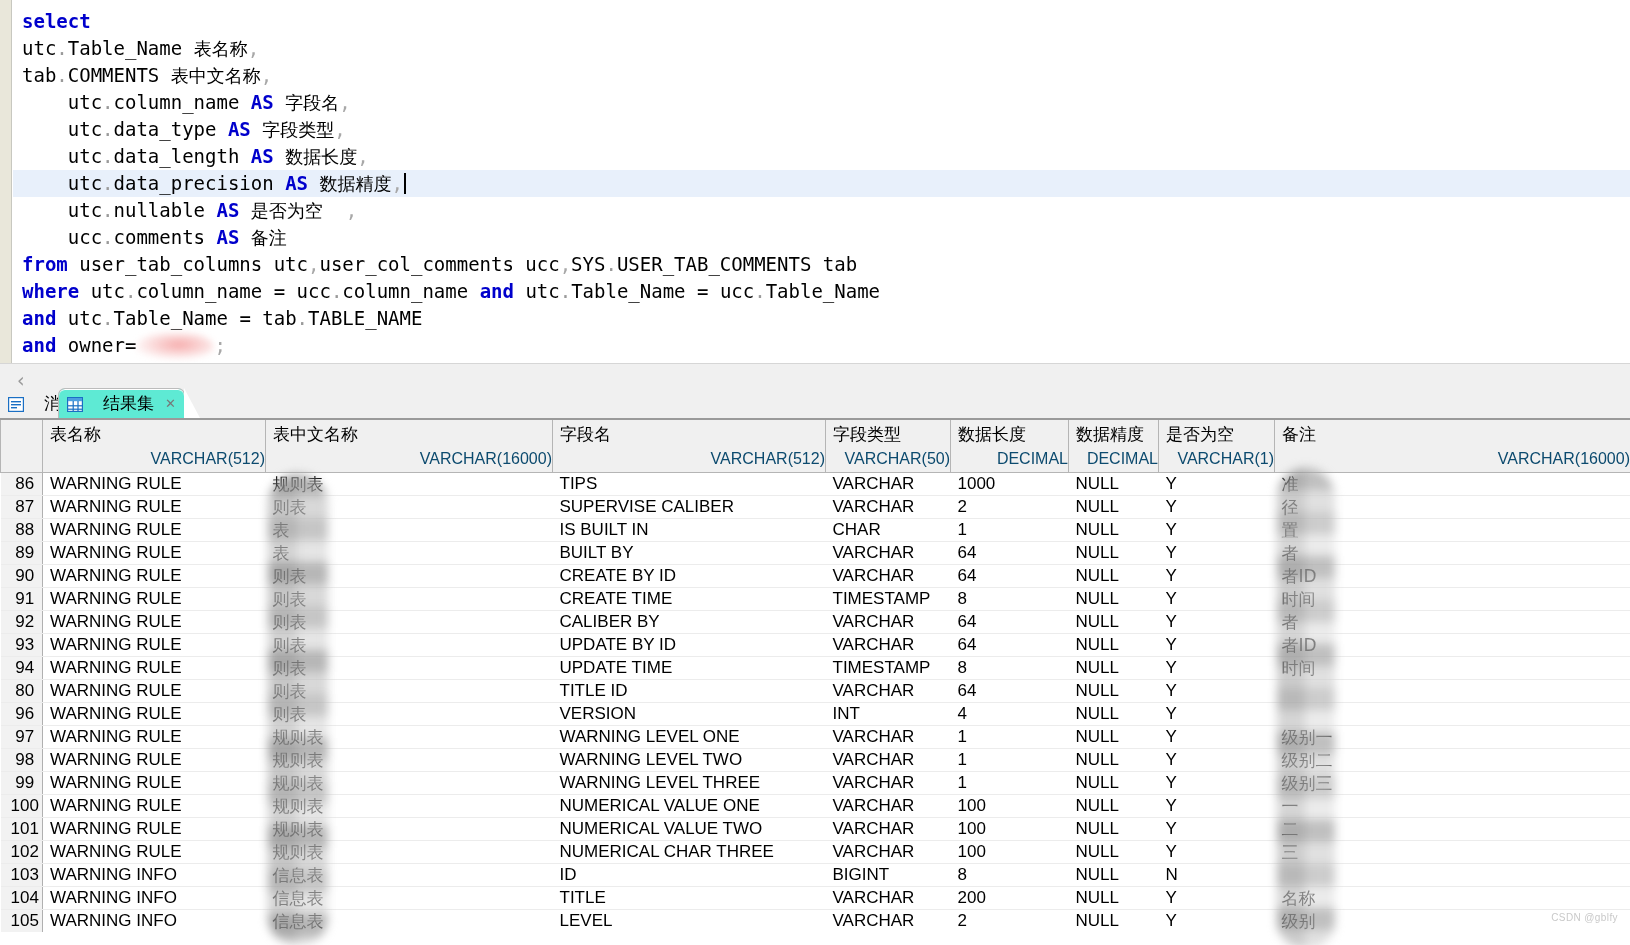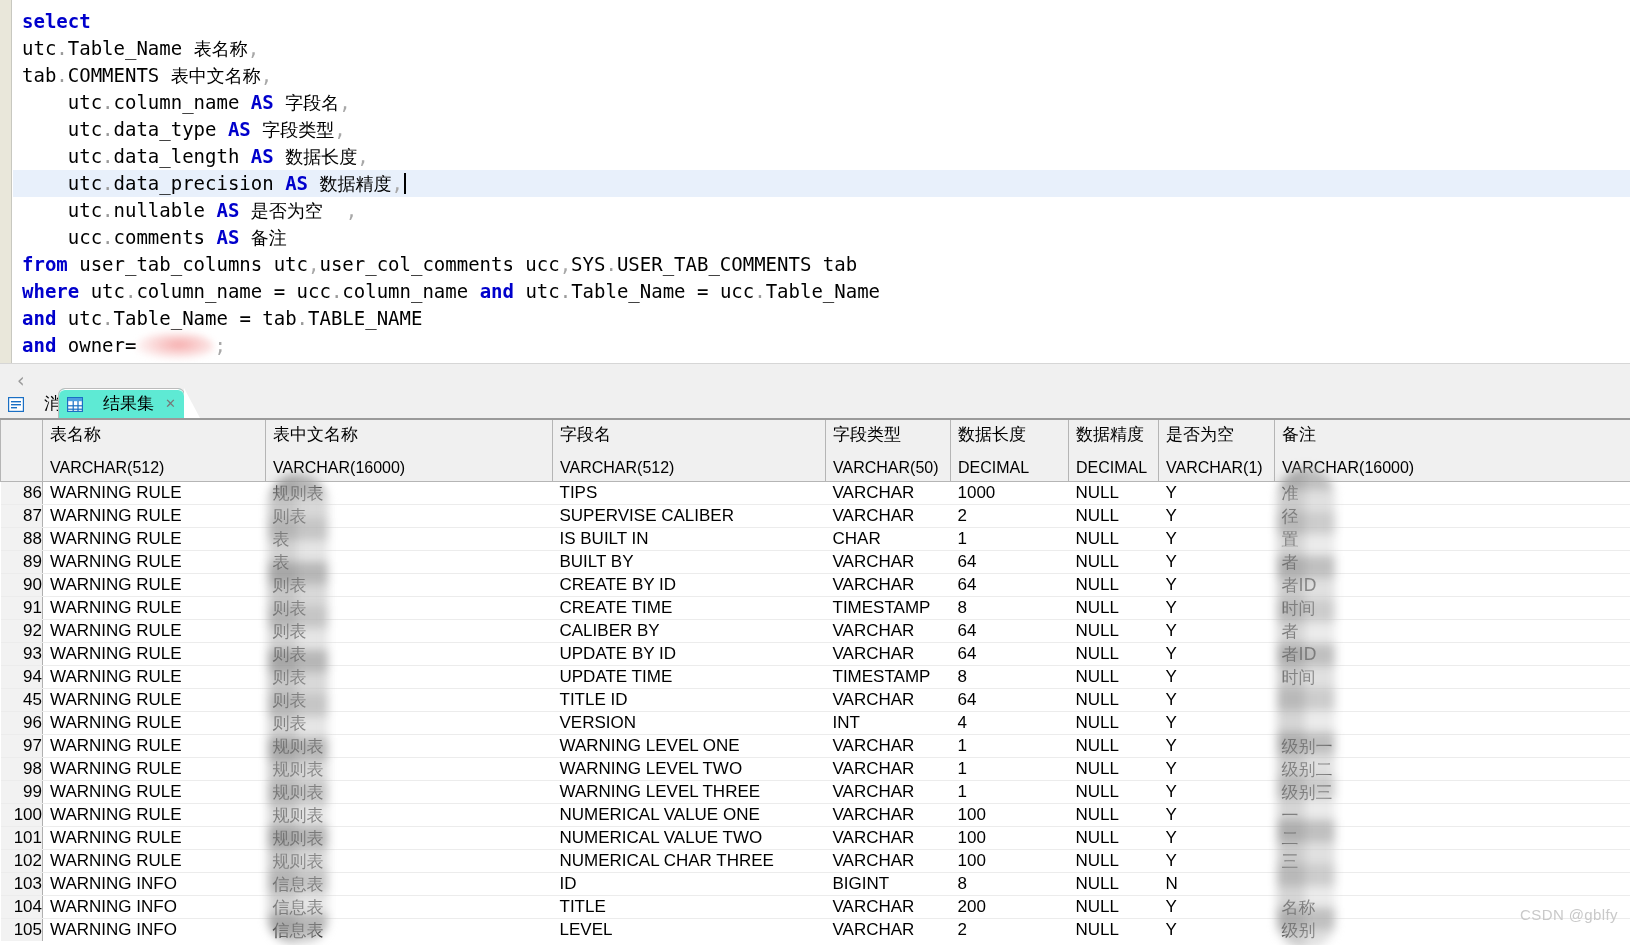--- a/index.html
+++ b/index.html
@@ -132,38 +132,38 @@
     height: 52px;
     font-weight: normal;
   }
   th.corner { border-top: 2px solid #9a9a9a; }
   .hdr-name {
     display: block; font-size: 17px; color: #000;
     font-family: "DejaVu Sans", "Liberation Sans", sans-serif;
     line-height: 21px; white-space: nowrap;
   }
   .hdr-type {
-    display: block; font-size: 16px; color: #000000;
-    line-height: 20px; margin-top: 13px; white-space: nowrap;
+    display: block; font-size: 16px; color: #0c4a6e;
+    line-height: 20px; margin-top: 4px; white-space: nowrap; text-align: right;
   }
   table.rs td {
     height: 22px;
     padding: 0 0 0 7px;
     font-size: 17px;
     color: #000;
     border-bottom: 1px solid #ececec;
     white-space: nowrap;
     overflow: hidden;
     line-height: 22px;
   }
   td.rownum {
     background: #f2f2f2;
     border-right: 1px solid #b0b0b0;
     border-bottom: 1px solid #d8d8d8;
-    text-align: right;
+    text-align: center;
     padding-left: 5px;
     color: #000;
   }
   td.cn-cell { font-family: "DejaVu Sans", "Liberation Sans", sans-serif; }
   tr.rs-row:last-child td { border-bottom: none; }
 
   
   col.c-rownum  { width: 42px; }
   col.c-table   { width: 223px; }
   col.c-tabcn   { width: 287px; }
@@ -209,21 +209,21 @@
       repeating-linear-gradient(to right,
         rgba(188,188,188,0.45) 0px, rgba(188,188,188,0.45) 28px,
         rgba(232,232,232,0.33) 28px, rgba(232,232,232,0.33) 58px);
     background-blend-mode: multiply;
     filter: blur(5px);
   }
 
   #watermark {
     position: absolute;
     right: 12px; bottom: 22px;
-    font-size: 15px;
+    font-size: 10px;
     color: #c9c9c9;
     font-family: "Liberation Sans", sans-serif;
     z-index: 9;
     letter-spacing: 0.4px;
   }
 </style>
 </head>
 <body>
 
 <div id="editor-pane">
@@ -408,21 +408,21 @@
             <td>WARNING RULE</td>
             <td class="cn-cell">则表</td>
             <td>UPDATE TIME</td>
             <td>TIMESTAMP</td>
             <td>8</td>
             <td>NULL</td>
             <td>Y</td>
             <td class="cn-cell">时间</td>
           </tr>
           <tr class="rs-row">
-            <td class="rownum">45</td>
+            <td class="rownum">80</td>
             <td>WARNING RULE</td>
             <td class="cn-cell">则表</td>
             <td>TITLE ID</td>
             <td>VARCHAR</td>
             <td>64</td>
             <td>NULL</td>
             <td>Y</td>
             <td class="cn-cell"></td>
           </tr>
           <tr class="rs-row">

